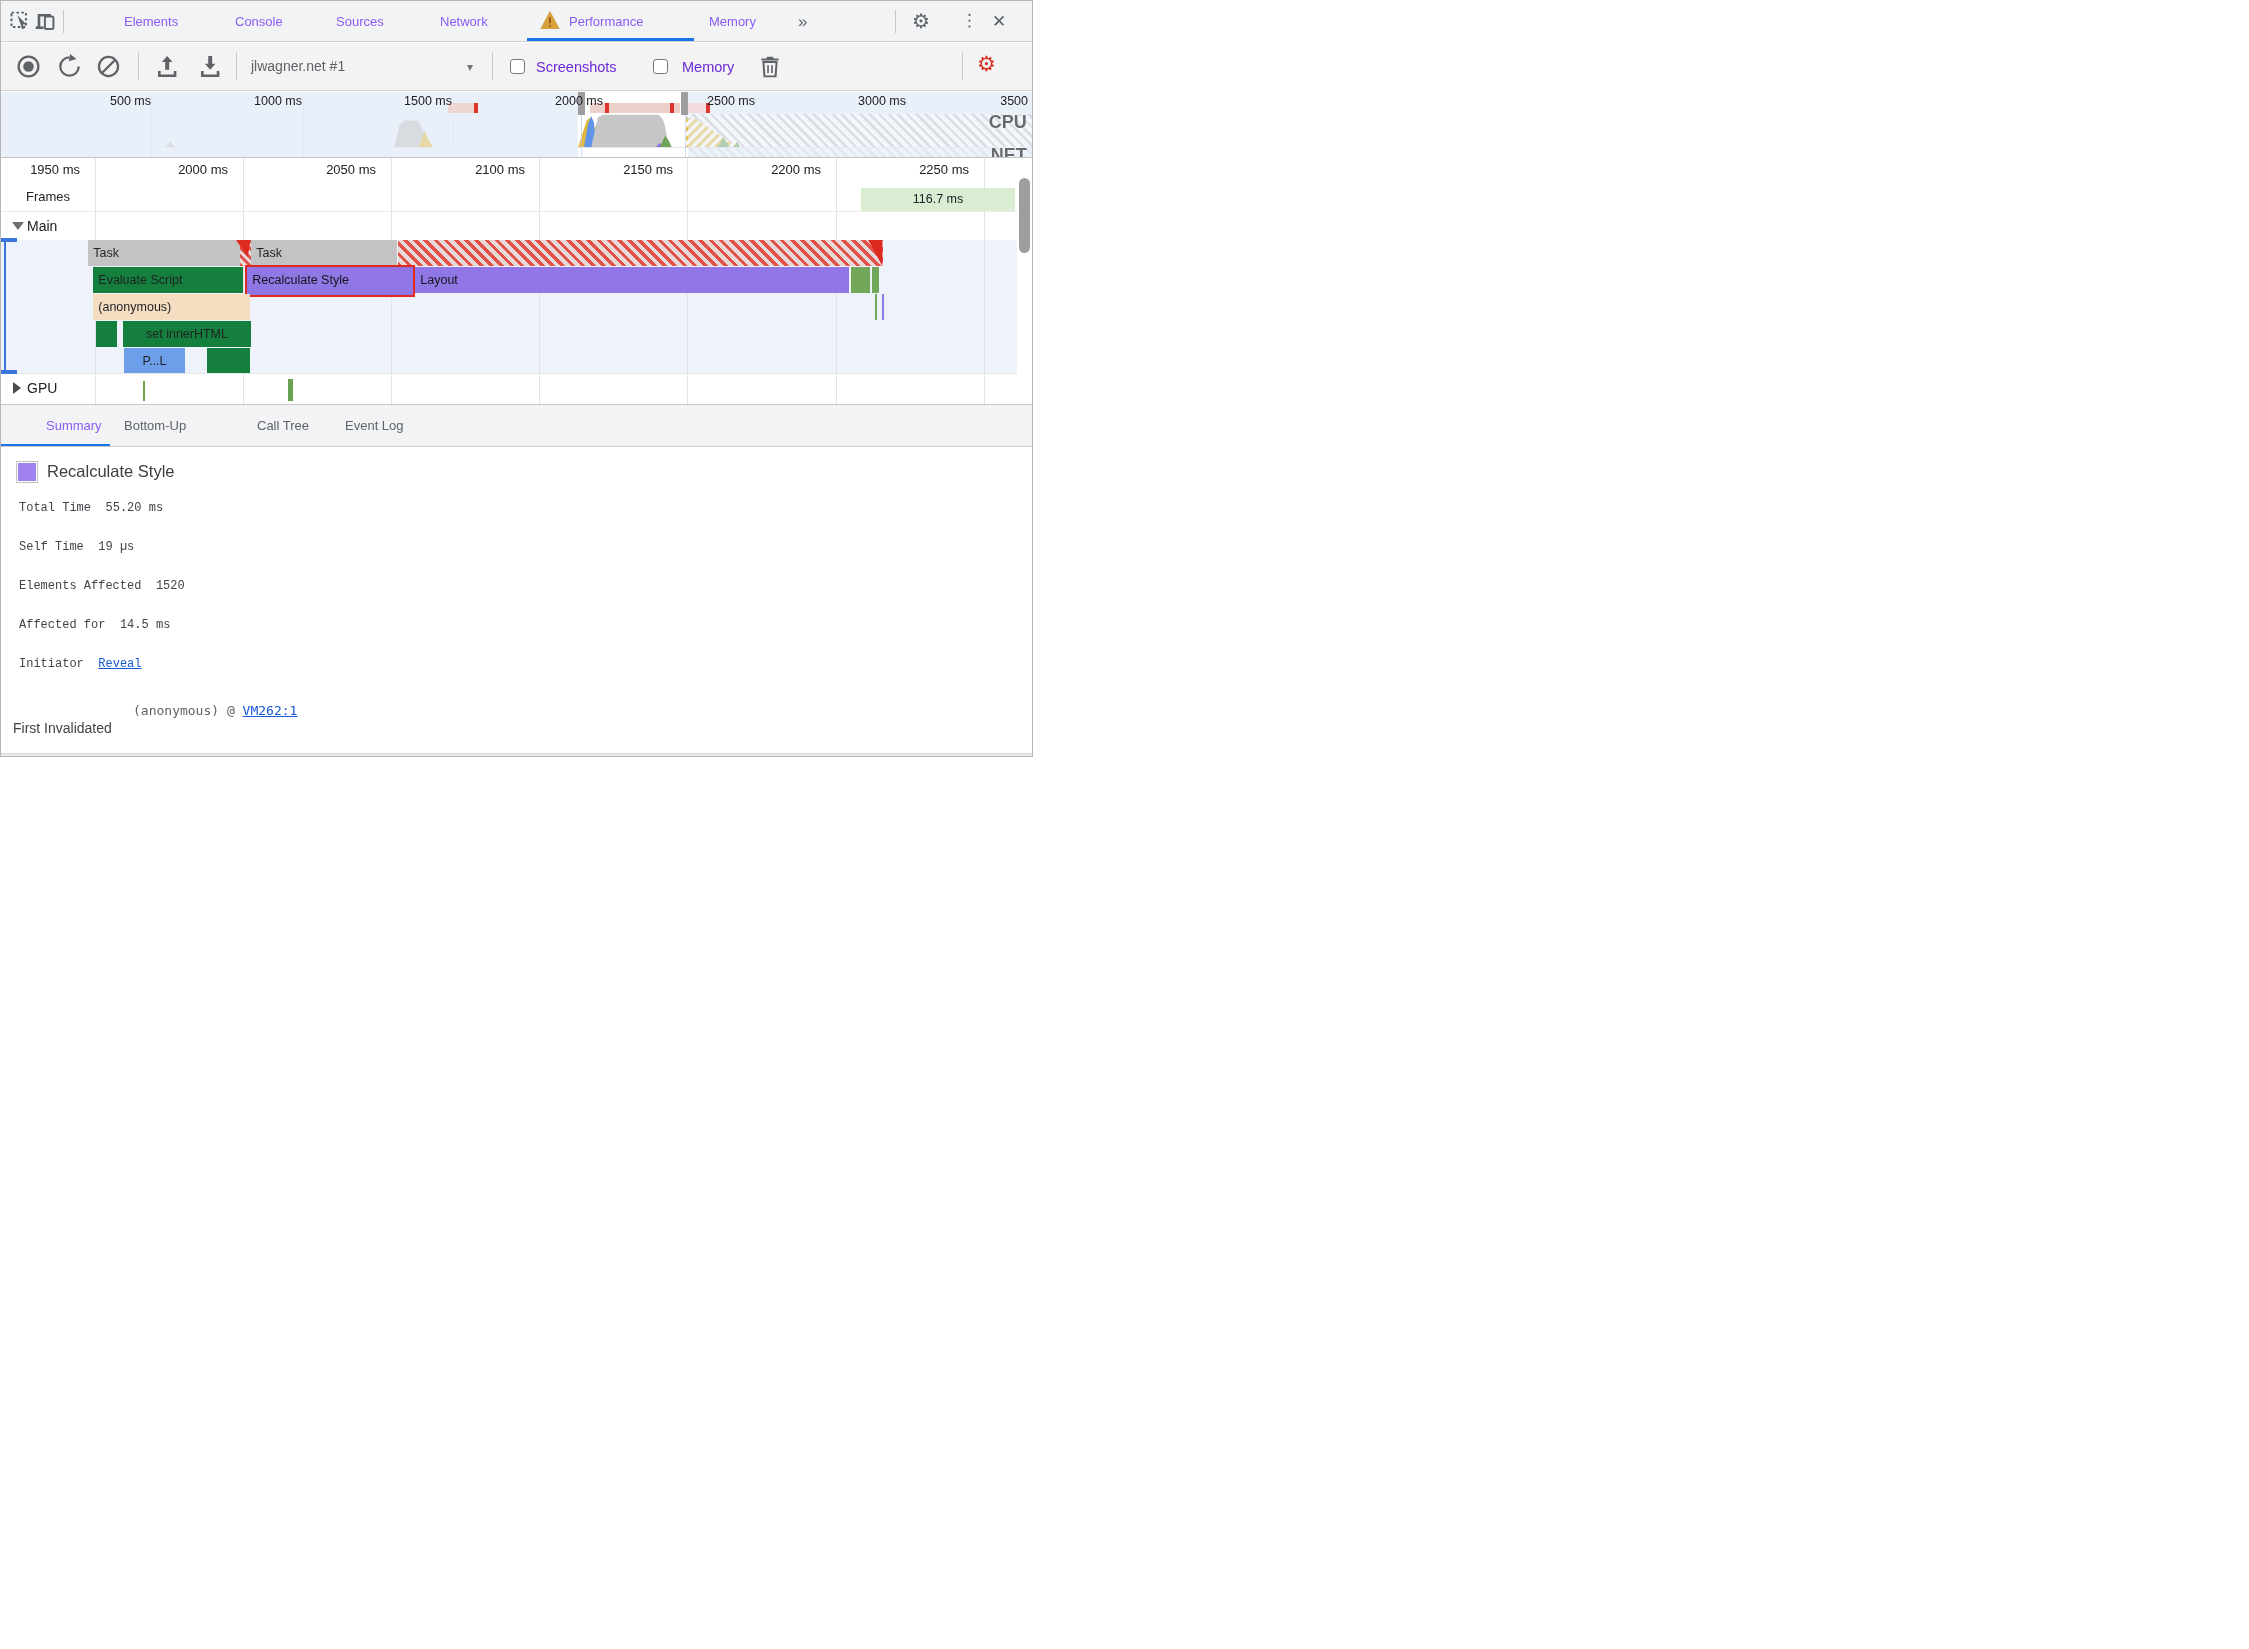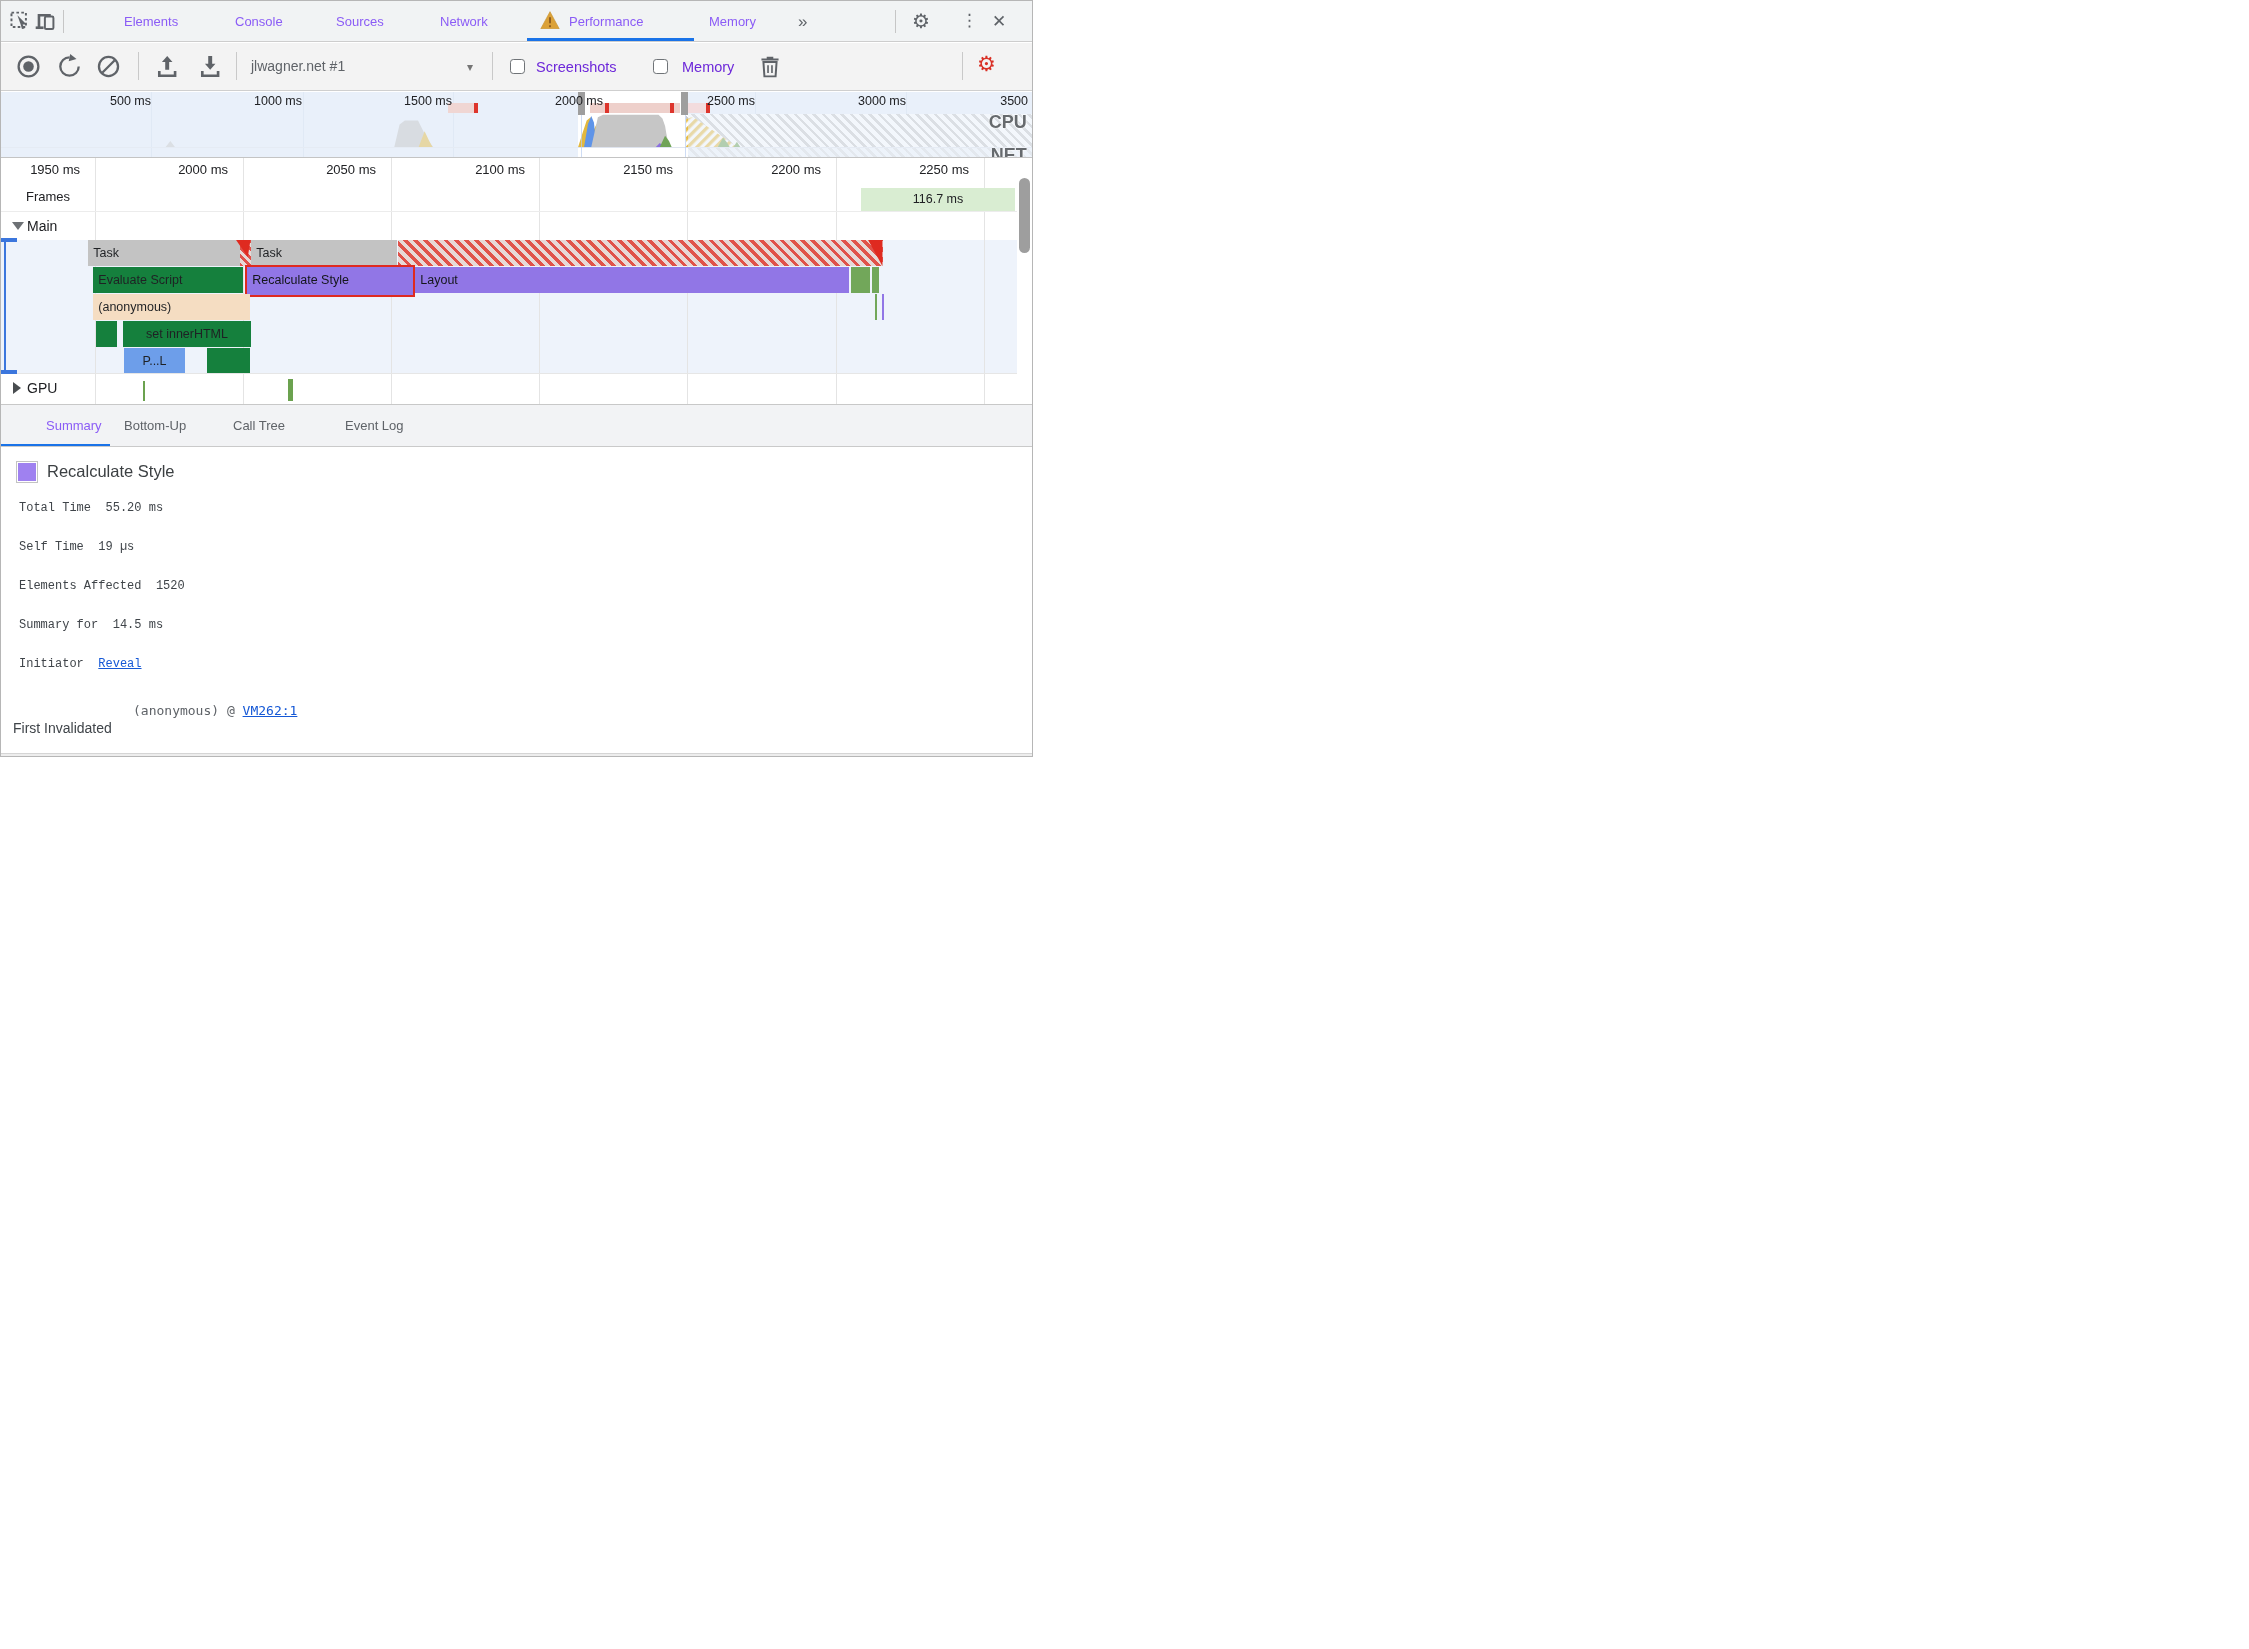--- a/index.html
+++ b/index.html
@@ -127,21 +127,21 @@
   .bracket-h { position:absolute; left:0; width:16px; height:4px; background:#3b76dd; cursor:ns-resize; }
   .bh-t { top:80px; } .bh-b { top:212px; }
   .scroll-thumb { position:absolute; left:1018px; top:20px; width:11.2px; height:75px;
                   background:#9e9e9e; border-radius:6px; cursor:grab; }
 
   
   .bottom-tabs { position:absolute; left:0; top:403px; width:100%; height:43px; background:#f2f3f5;
                  border-top:0.7px solid #c8c8c8; border-bottom:0.7px solid #cacaca; }
   .btab { position:absolute; top:12.5px; font-size:13px; color:#5f6368; cursor:pointer; }
   .bt-summary { left:17px; color:#8b5cf6;margin-left:28px; } .bt-bottomup { left:123px; }
-  .bt-calltree { left:232px; } .bt-eventlog { left:344px; }
+  .bt-calltree { left:256px; } .bt-eventlog { left:344px; }
   .bt-underline { position:absolute; left:0; bottom:0; width:109px; height:2px; background:#1a73e8; }
 
   
   .summary { position:absolute; left:0; top:447px; width:100%; height:306px; background:#fff; }
   .sum-title-row { position:absolute; left:17px; top:14px; }
   .sum-swatch { position:absolute; left:0; top:1.3px; width:18px; height:18px; background:#9f81f0;
                 outline:0.7px solid #c3c3c3; outline-offset:1.3px; }
   .sum-title { position:absolute; left:29px; top:0; font-size:16.5px; color:#3c4043; white-space:nowrap; }
   .sum-row { position:absolute; left:18px; font-size:12px; color:#3f4449; white-space:nowrap;font-family:Liberation Mono, monospace; }
   .sr-1 { top:53px; } .sr-2 { top:92px; } .sr-3 { top:131px; } .sr-4 { top:170px; } .sr-5 { top:209px; }
@@ -373,21 +373,21 @@
     <div class="sum-row sr-1">
       <span>Total Time</span><span class="val">55.20 ms</span>
     </div>
     <div class="sum-row sr-2">
       <span>Self Time</span><span class="val">19 µs</span>
     </div>
     <div class="sum-row sr-3">
       <span>Elements Affected</span><span class="val">1520</span>
     </div>
     <div class="sum-row sr-4">
-      <span>Summary for</span><span class="val">14.5 ms</span>
+      <span>Affected for</span><span class="val">14.5 ms</span>
     </div>
     <div class="sum-row sr-5">
       <span>Initiator</span><span class="val link">Reveal</span>
     </div>
     <div class="fi-value">
       <span>(anonymous) @ </span><span class="link">VM262:1</span>
     </div>
     <div class="fi-label">First Invalidated</div>
   </div>
 

